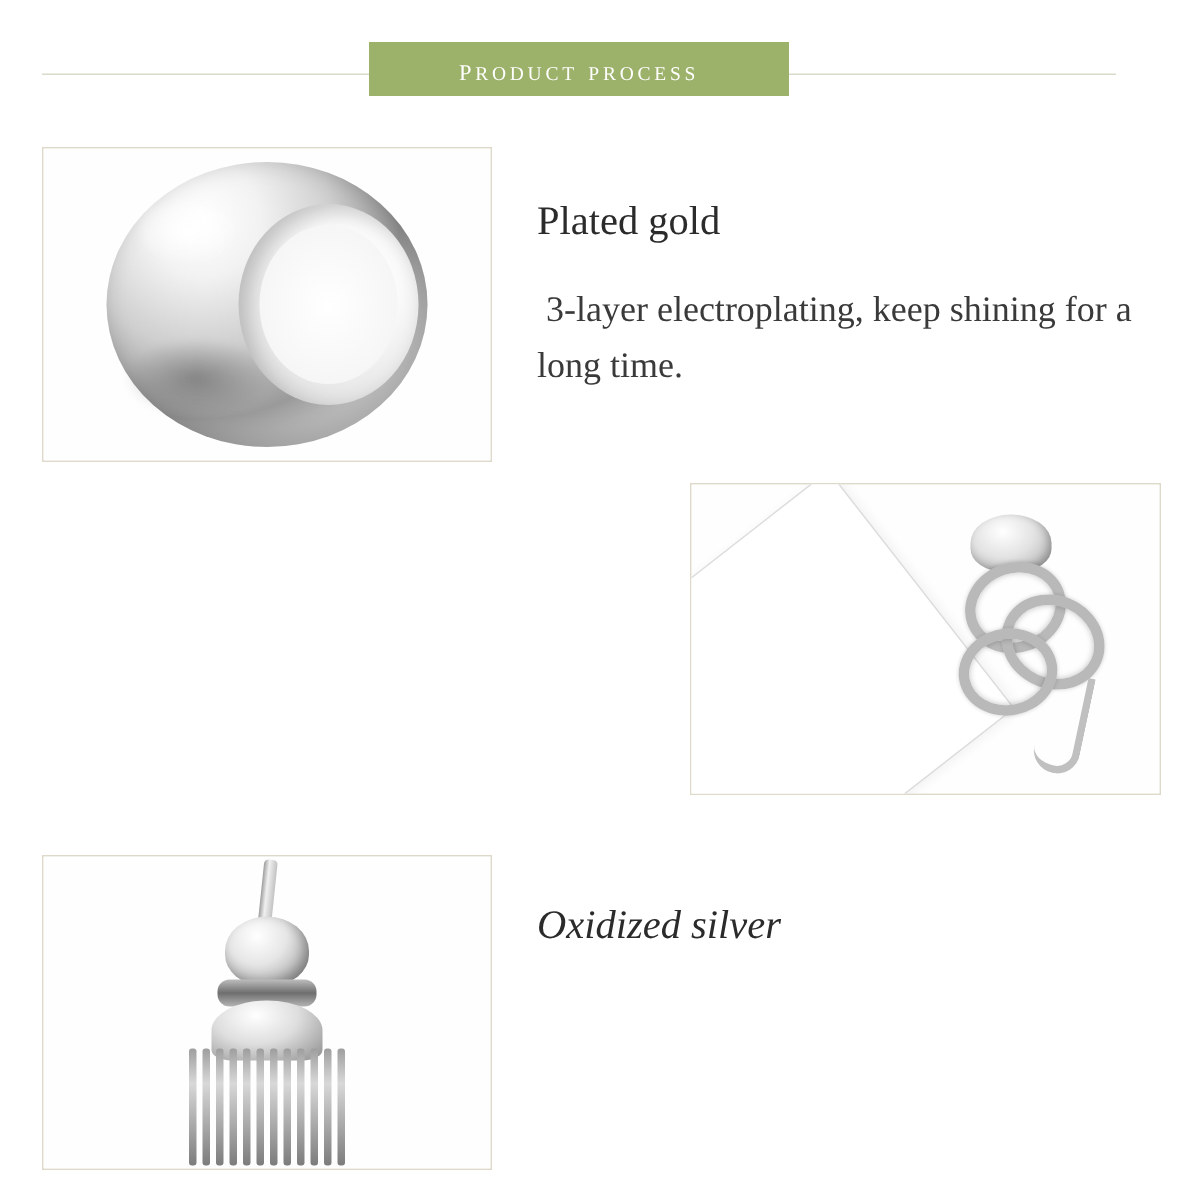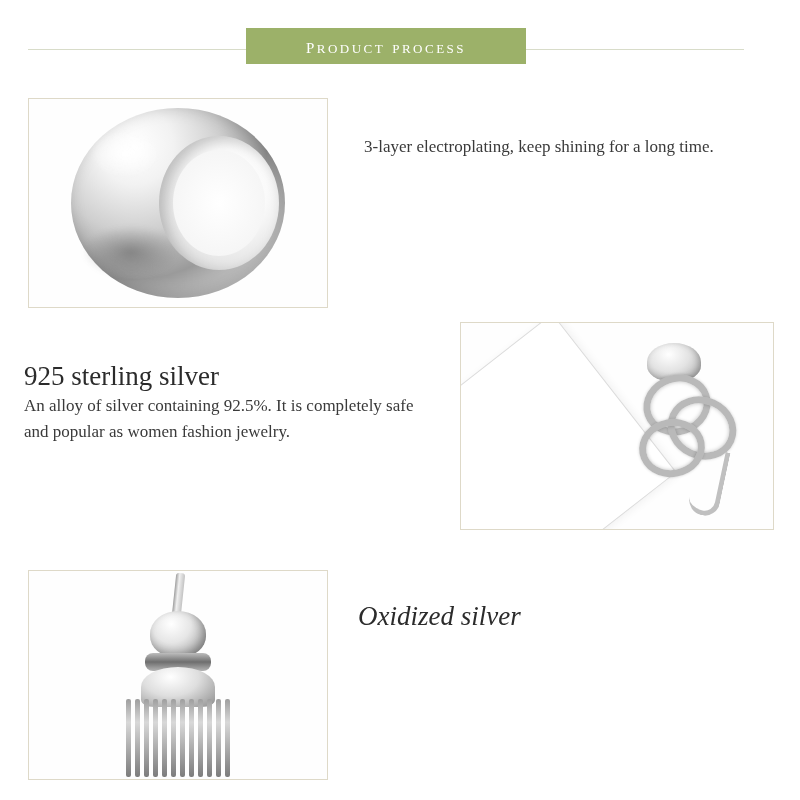--- a/index.html
+++ b/index.html
@@ -79,24 +79,24 @@
   }
   .blk-title {
     font-family: "Liberation Serif", serif;
     font-size: 27px;
     color: #2b2b2b;
     line-height: 1.1;
     white-space: nowrap;
   }
   .blk-desc {
     font-family: "Liberation Serif", serif;
-    font-size: 17px;
+    font-size: 24px;
     color: #3a3a3a;
     line-height: 1.55;
-    margin-top: 1px;
+    margin-top: 26px;
   }
   .blk-desc.indent {
     text-indent: 6px;
   }
 
   
   #photo1 { left: 28px; top: 98px; width: 298px; height: 208px; }
   #text1  { left: 358px; top: 133px; width: 410px; }
 
   
@@ -292,27 +292,24 @@
         <div class="ring-outer"></div>
         <div class="ring-shade"></div>
         <div class="ring-hole">
           <div class="ring-hole-inner"></div>
         </div>
         <div class="ring-highlight"></div>
       </div>
     </div>
   </div>
   <div class="text-block" id="text1">
+    <div class="blk-title">Plated gold</div>
     <div class="blk-desc indent">3-layer electroplating, keep shining for a long time.</div>
   </div>
 
-  <div class="text-block" id="text2">
-    <div class="blk-title">925 sterling silver</div>
-    <div class="blk-desc">An alloy of silver containing 92.5%. It is completely safe and popular as women fashion jewelry.</div>
-  </div>
   <div class="photo" id="photo2">
     <div class="photo-inner">
       <div class="knot-plate"></div>
       <div class="knot-top"></div>
       <div class="knot-ring" id="knotA"></div>
       <div class="knot-ring" id="knotB"></div>
       <div class="knot-ring" id="knotC"></div>
       <div class="knot-hook"></div>
     </div>
   </div>

